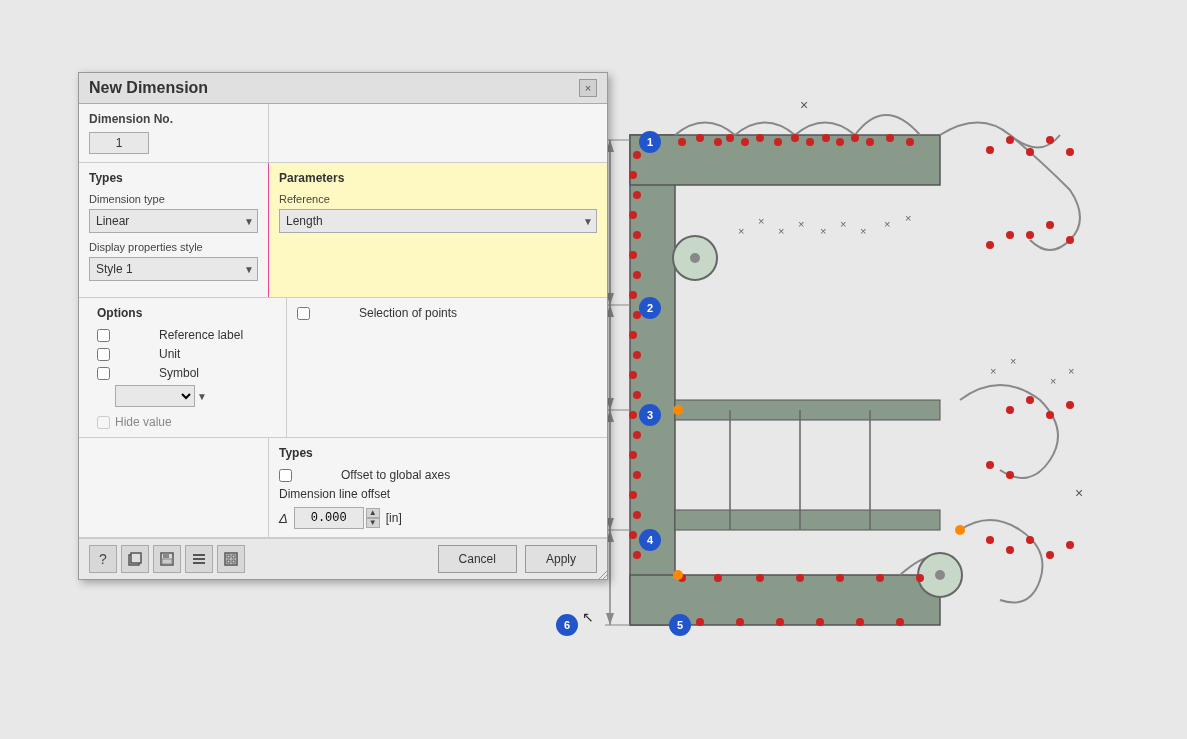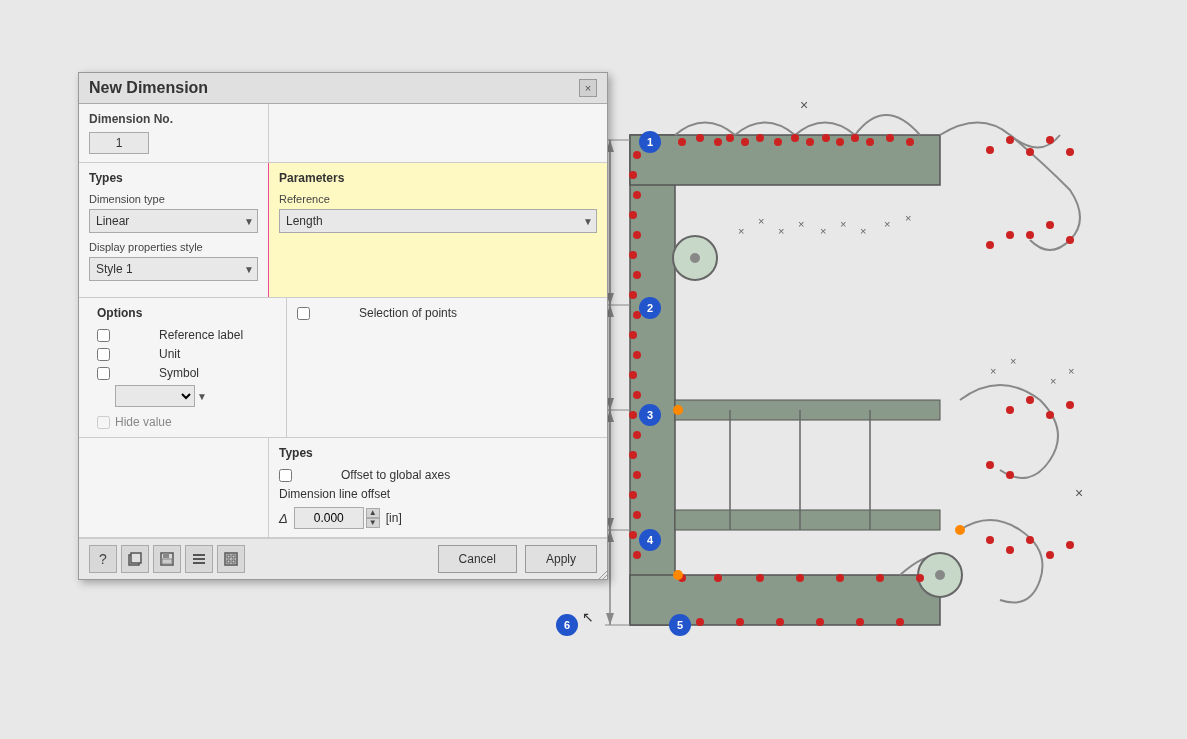--- a/index.html
+++ b/index.html
@@ -254,20 +254,21 @@
     }
 
     .offset-input {
       width: 70px;
       height: 22px;
       background: #e8e8e8;
       border: 1px solid #aaa;
       text-align: center;
       font-size: 12px;
       padding: 0 4px;
+      font-family: Liberation Mono, monospace;
     }
 
     .spinner-btns {
       display: flex;
       flex-direction: column;
       margin-left: 2px;
     }
 
     .spinner-btn {
       width: 14px; height: 10px;

